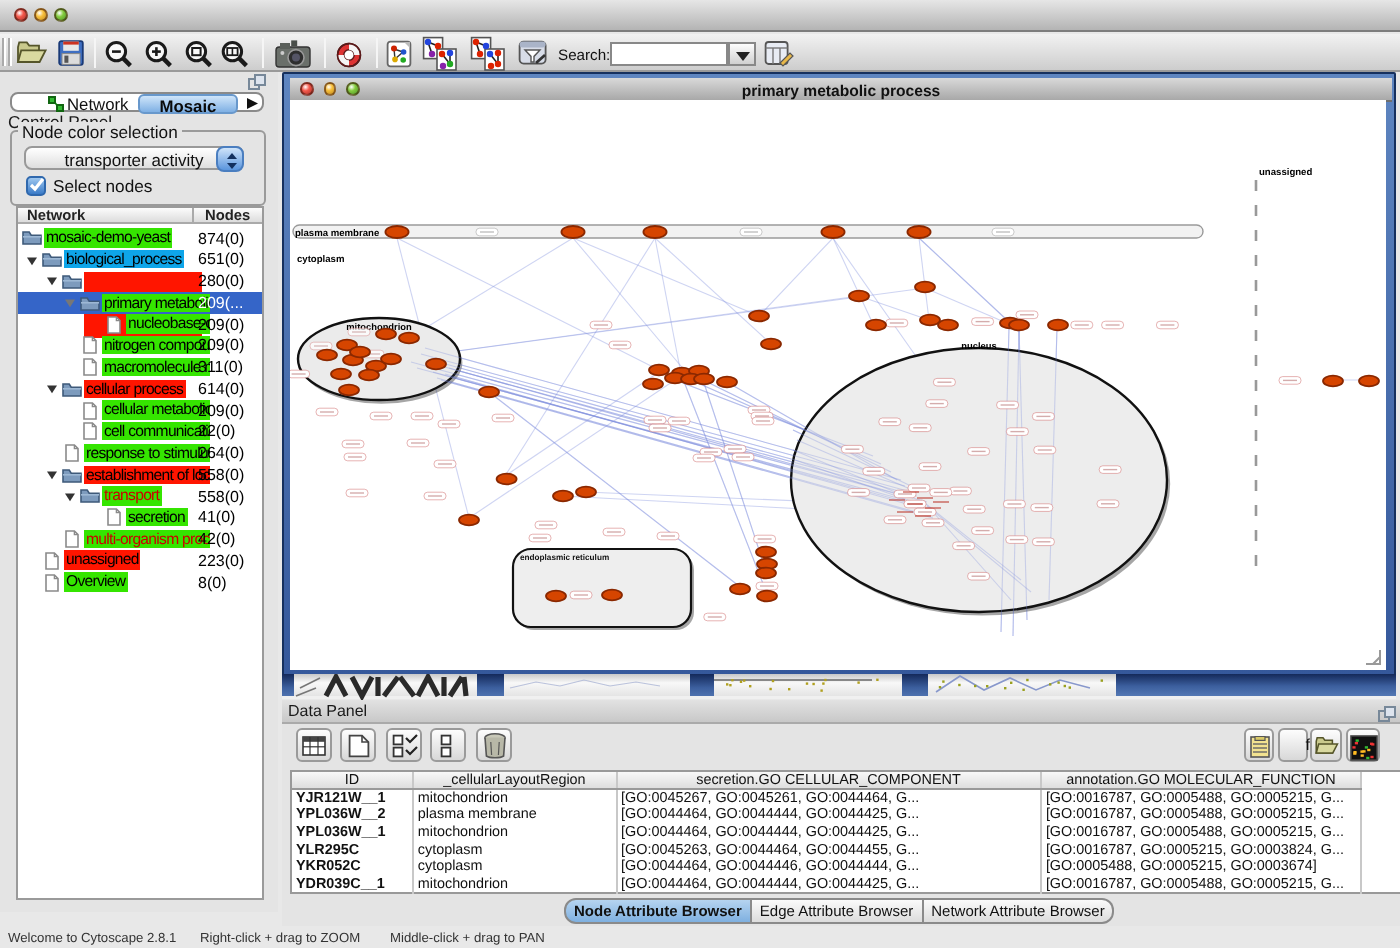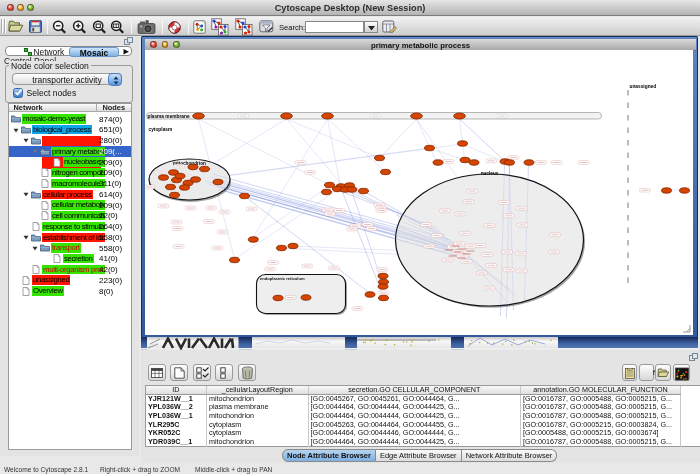--- a/index.html
+++ b/index.html
@@ -45,21 +45,20 @@
 .btab.first { border-left:1px solid #8a8a8a; border-radius:6px 0 0 6px; }
 .btab.last { border-radius:0 6px 6px 0; }
 .btab.sel { background:linear-gradient(#b6d4f0,#7fb0e0); font-weight:bold; }
 #status { position:absolute; left:0; top:462px; width:700px; height:12px; font-size:6.6px; color:#333; }
 </style></head>
 <body>
 <div id="titlebar">
     <div style="position:absolute;left:7.0px;top:3.6px;width:7.2px;height:7.2px;border-radius:50%;background:radial-gradient(circle at 35% 30%, #ffffff 0%, #f4594c 40%, #a8322a 100%);border:0.5px solid rgba(60,20,10,0.55)"></div>
     <div style="position:absolute;left:17.0px;top:3.6px;width:7.2px;height:7.2px;border-radius:50%;background:radial-gradient(circle at 35% 30%, #ffffff 0%, #f8c03c 40%, #c08a20 100%);border:0.5px solid rgba(60,20,10,0.55)"></div>
     <div style="position:absolute;left:27.0px;top:3.6px;width:7.2px;height:7.2px;border-radius:50%;background:radial-gradient(circle at 35% 30%, #ffffff 0%, #84cc3e 40%, #4f9428 100%);border:0.5px solid rgba(60,20,10,0.55)"></div>
-    <div class="t">Cytoscape Desktop (New Session)</div>
   </div>
 <div id="toolbar">
     <div style="position:absolute;left:1px;top:2px;width:2px;height:14px;border-left:1px solid #aaa;border-right:1px solid #fff"></div>
     <div style="position:absolute;left:4px;top:2px;width:2px;height:14px;border-left:1px solid #aaa;border-right:1px solid #fff"></div>
 <svg class="ab" style="left:8px;top:3px" width="16" height="13" viewBox="0 0 16 13">
       <path d="M1,3.5 L1,11 L11.5,11 L11.5,2.8 L6.6,2.8 L5.4,1.2 L1.6,1.2 Z" fill="#c9c98c" stroke="#55552a" stroke-width="0.9"></path>
       <path d="M2.6,5.2 L14.8,5.2 L11.8,11 L1,11 Z" fill="#d9d9a0" stroke="#55552a" stroke-width="0.9"></path>
     </svg>
 <svg class="ab" style="left:29px;top:3px" width="13" height="13" viewBox="0 0 13 13">
       <rect x="0.6" y="0.6" width="11.8" height="11.8" rx="1" fill="#3f6fc2" stroke="#1a3a77" stroke-width="0.9"></rect>
@@ -866,20 +865,21 @@
 <rect x="511.2" y="344.3" width="1.2" height="1.2" fill="#9aa020"></rect>
 <rect x="528.7" y="340.7" width="1.2" height="1.2" fill="#9aa020"></rect>
 <rect x="550.3" y="339.7" width="1.2" height="1.2" fill="#9aa020"></rect>
 <rect x="502.0" y="343.5" width="1.2" height="1.2" fill="#9aa020"></rect>
 <rect x="479.1" y="341.9" width="1.2" height="1.2" fill="#9aa020"></rect>
 <rect x="469.4" y="343.0" width="1.2" height="1.2" fill="#9aa020"></rect>
 <rect x="531.8" y="342.4" width="1.2" height="1.2" fill="#9aa020"></rect>
 </svg>
 
 <div id="dp">
+  <div id="dph">Data Panel</div>
   <svg class="ab" style="left:548px;top:3px" width="9" height="8" viewBox="0 0 9 8">
     <rect x="0.5" y="2.5" width="5" height="5" fill="none" stroke="#789" stroke-width="1"></rect>
     <rect x="3.5" y="0.5" width="5" height="5" fill="#dde4ee" stroke="#789" stroke-width="1"></rect>
     </svg>
 </div>
 <div style="position:absolute;left:147.5px;top:364px;width:18px;height:17px;background:linear-gradient(#fdfdfd,#d8d8d8);border:1px solid #9a9a9a;border-radius:3px"></div>
 <svg class="ab" style="left:150.5px;top:368px" width="12" height="10" viewBox="0 0 12 10">
     <rect x="0.5" y="0.5" width="11" height="9" fill="#fff" stroke="#333" stroke-width="0.8"></rect>
     <rect x="0.5" y="0.5" width="11" height="2.4" fill="#444"></rect>
     <line x1="0.5" y1="5.4" x2="11.5" y2="5.4" stroke="#333" stroke-width="0.6"></line>

